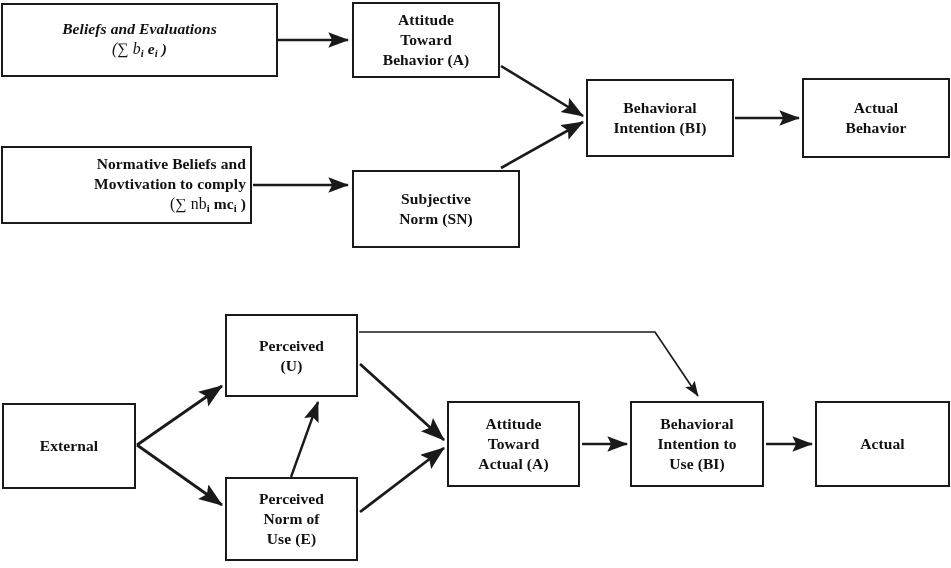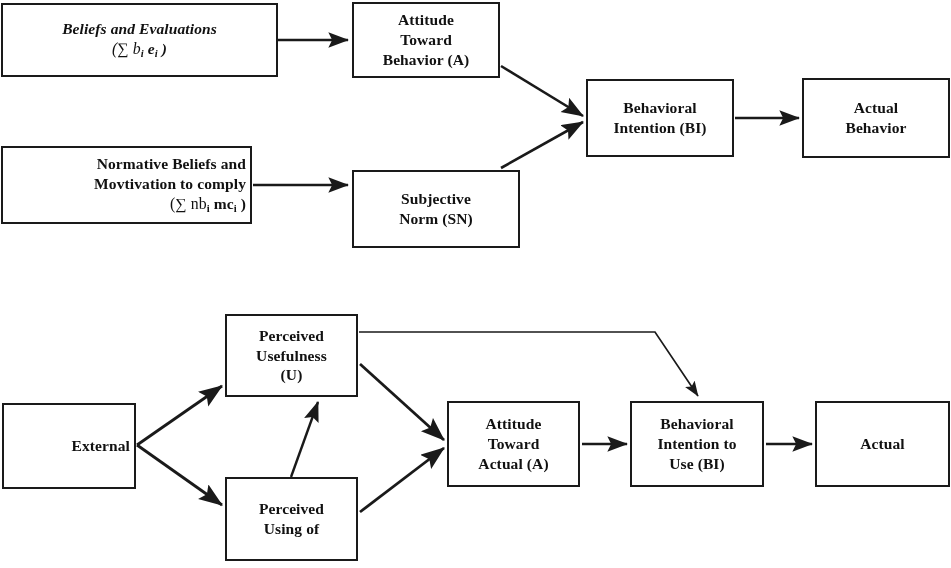--- a/index.html
+++ b/index.html
@@ -137,38 +137,38 @@
     </span>
   </div>
 
   <div class="node-box" style="left:802px; top:78px; width:148px; height:80px;">
     <span class="node-label">
       <span class="ln">Actual</span>
       <span class="ln">Behavior</span>
     </span>
   </div>
 
-  <div class="node-box" style="left:2px; top:403px; width:134px; height:86px;text-align:right;">
+  <div class="node-box" style="left:2px; top:403px; width:134px; height:86px;">
     <span class="node-label">
       <span class="ln">External</span>
     </span>
   </div>
 
   <div class="node-box" style="left:225px; top:314px; width:133px; height:83px;">
     <span class="node-label">
       <span class="ln">Perceived</span>
-      <span class="ln">Usefulness</span>
       <span class="ln">(U)</span>
     </span>
   </div>
 
   <div class="node-box" style="left:225px; top:477px; width:133px; height:84px;">
     <span class="node-label">
       <span class="ln">Perceived</span>
-      <span class="ln">Using of</span>
+      <span class="ln">Norm of</span>
+      <span class="ln">Use (E)</span>
     </span>
   </div>
 
   <div class="node-box" style="left:447px; top:401px; width:133px; height:86px;">
     <span class="node-label">
       <span class="ln">Attitude</span>
       <span class="ln">Toward</span>
       <span class="ln">Actual (A)</span>
     </span>
   </div>

